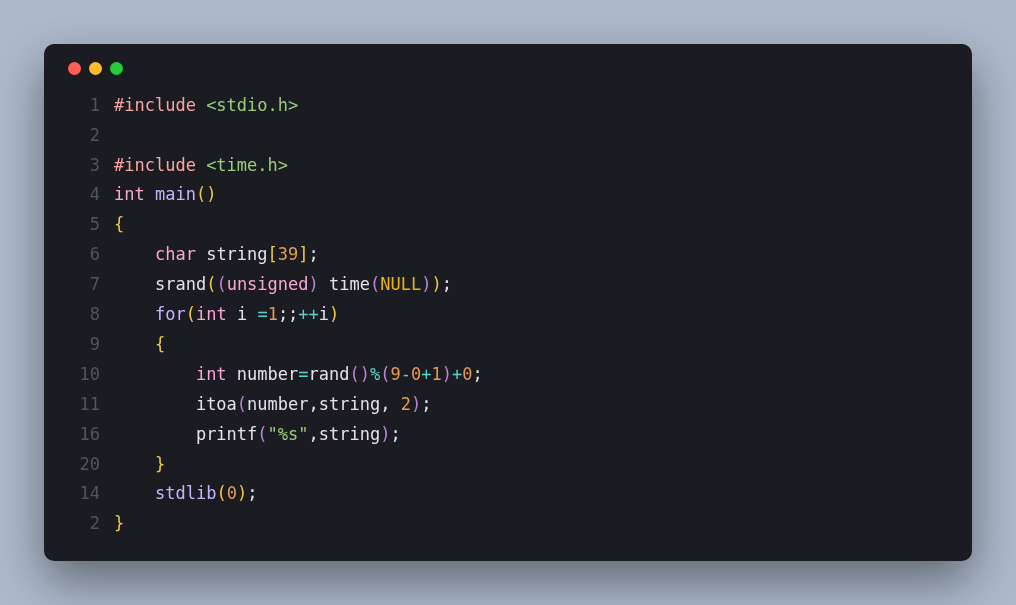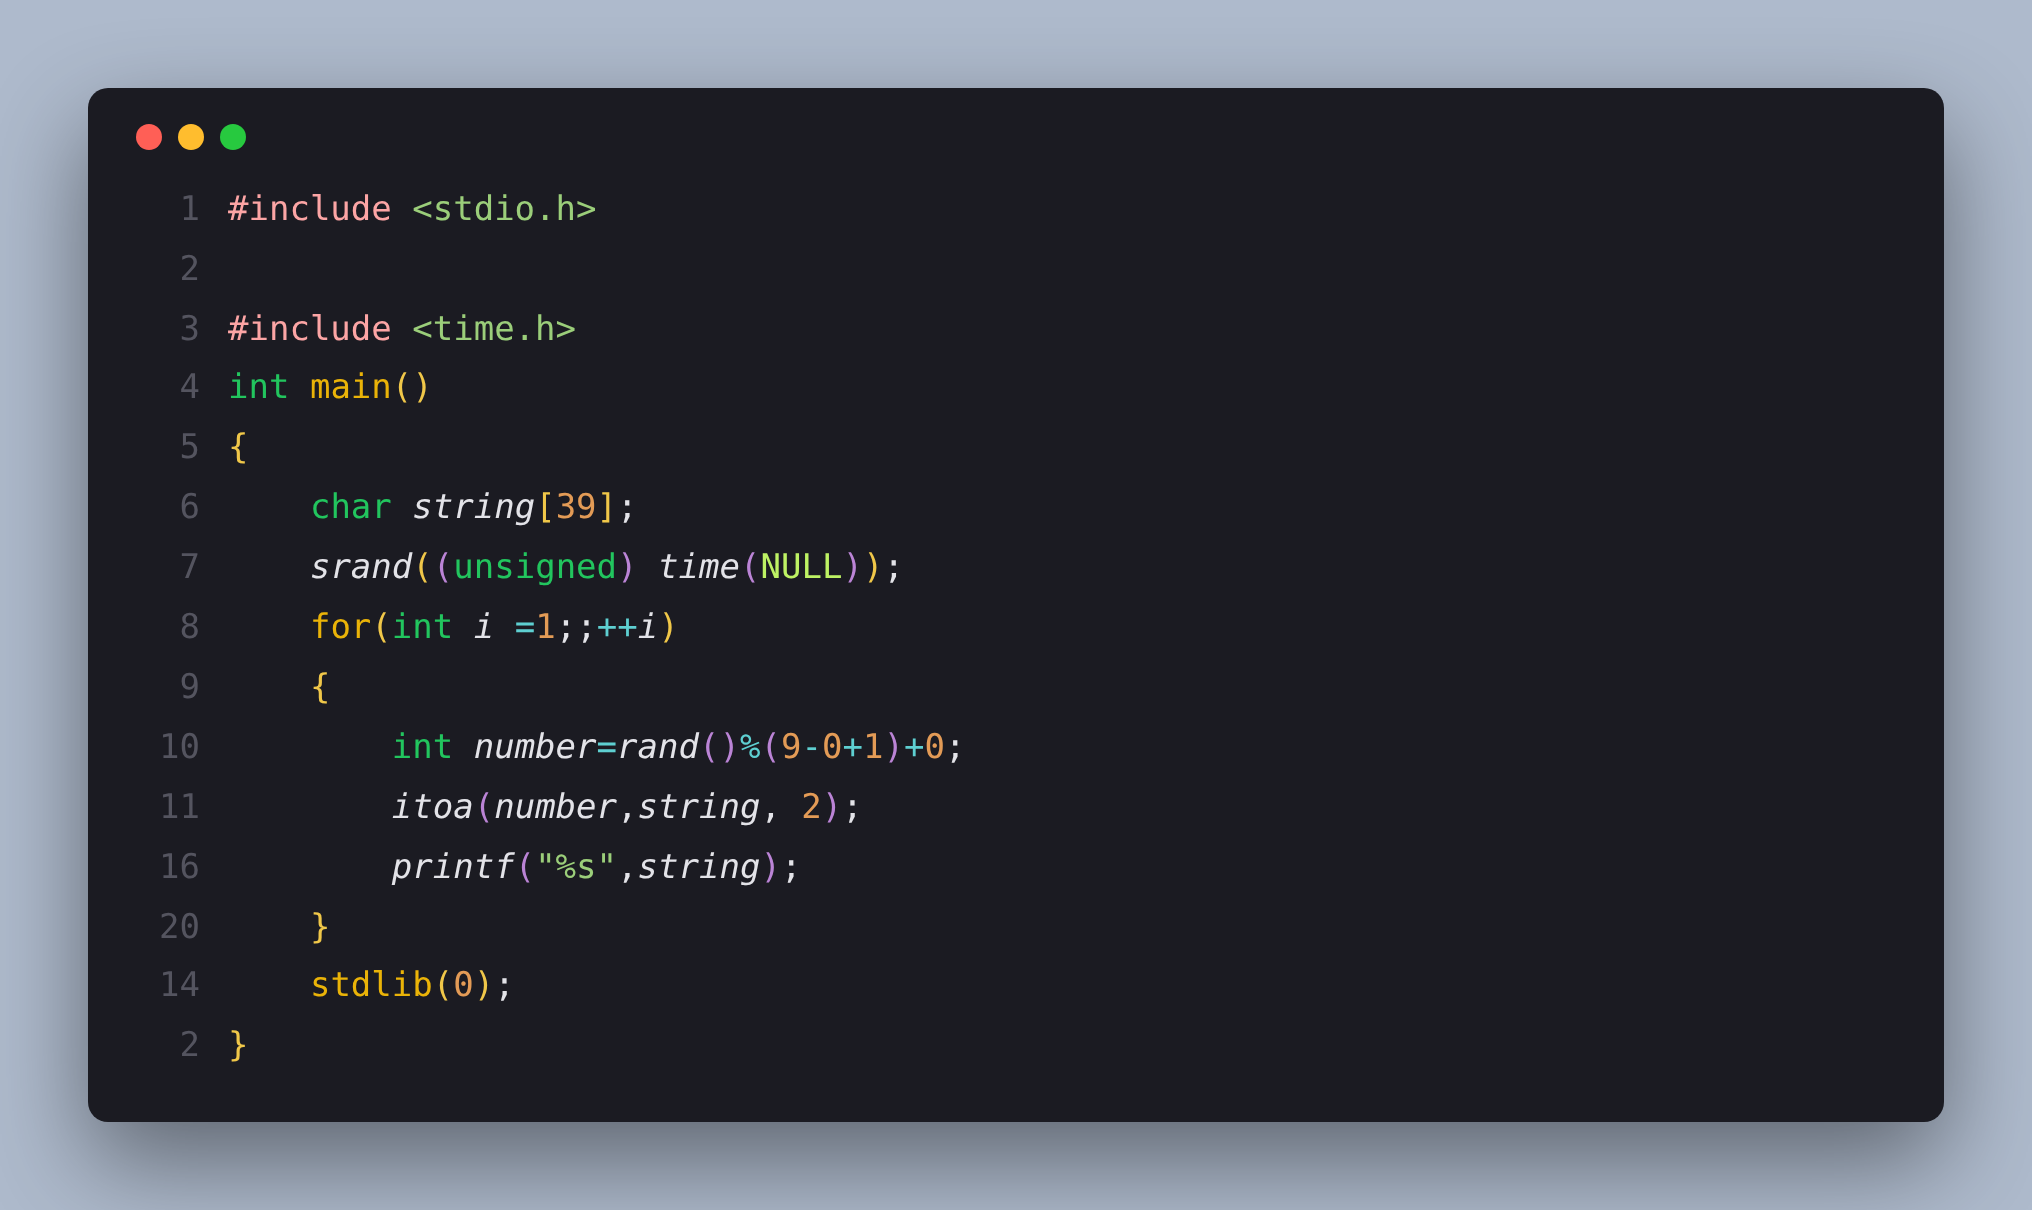--- a/index.html
+++ b/index.html
@@ -49,28 +49,28 @@
       color: #54545f;
       width: 36px;
       text-align: right;
       margin-right: 14px;
       user-select: none;
       flex-shrink: 0;
     }
     .content { color: #e3e3e8; }
     .tok-directive { color: #fca5a5; }
     .tok-string { color: #9bce7a; margin-top: 12px; }
-    .tok-keyword { color: #22c55e; }
-    .tok-fn { color: #eab308; }
-    .tok-ident { color: #e3e3e8; font-style: italic; }
+    .tok-keyword { color: #f9a8d4; }
+    .tok-fn { color: #c4b5fd; }
+    .tok-ident { color: #e3e3e8; }
     .tok-punct { color: #e3e3e8; }
     .tok-paren { color: #f0c749; }
     .tok-paren2 { color: #bb84d6; }
     .tok-num { color: #e39b56; }
-    .tok-const { color: #bef264; }
+    .tok-const { color: #eab308; }
     .tok-op { color: #5ecfd1; }
   </style>
 </head>
 <body>
 
 <div class="window">
   <div class="titlebar">
     <div class="dot red"></div>
     <div class="dot yellow"></div>
     <div class="dot green"></div>

